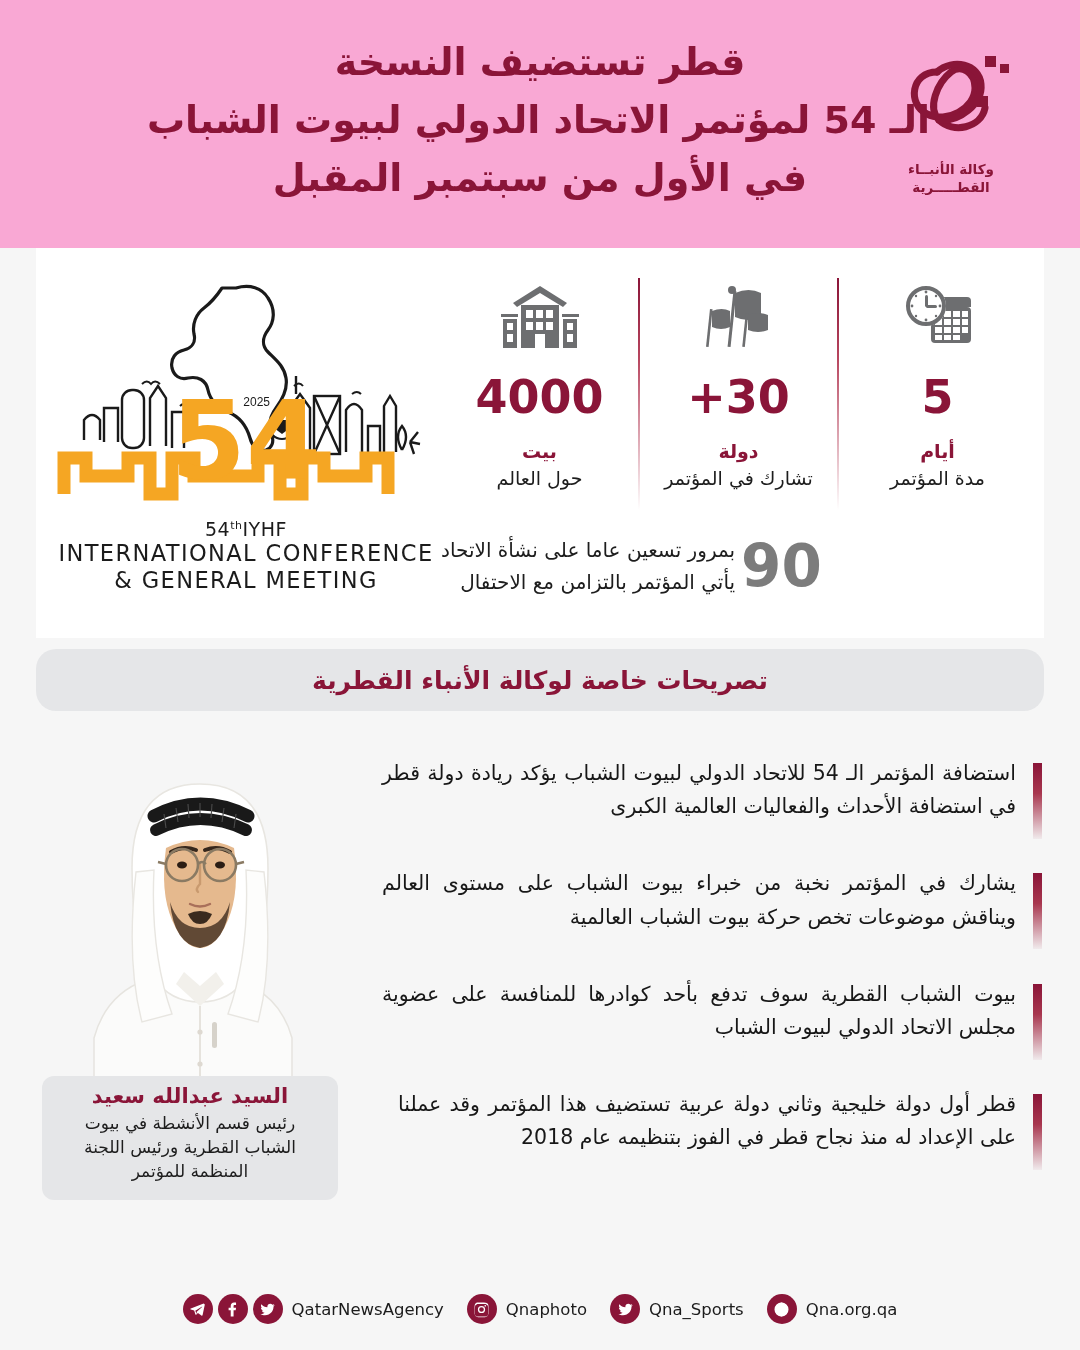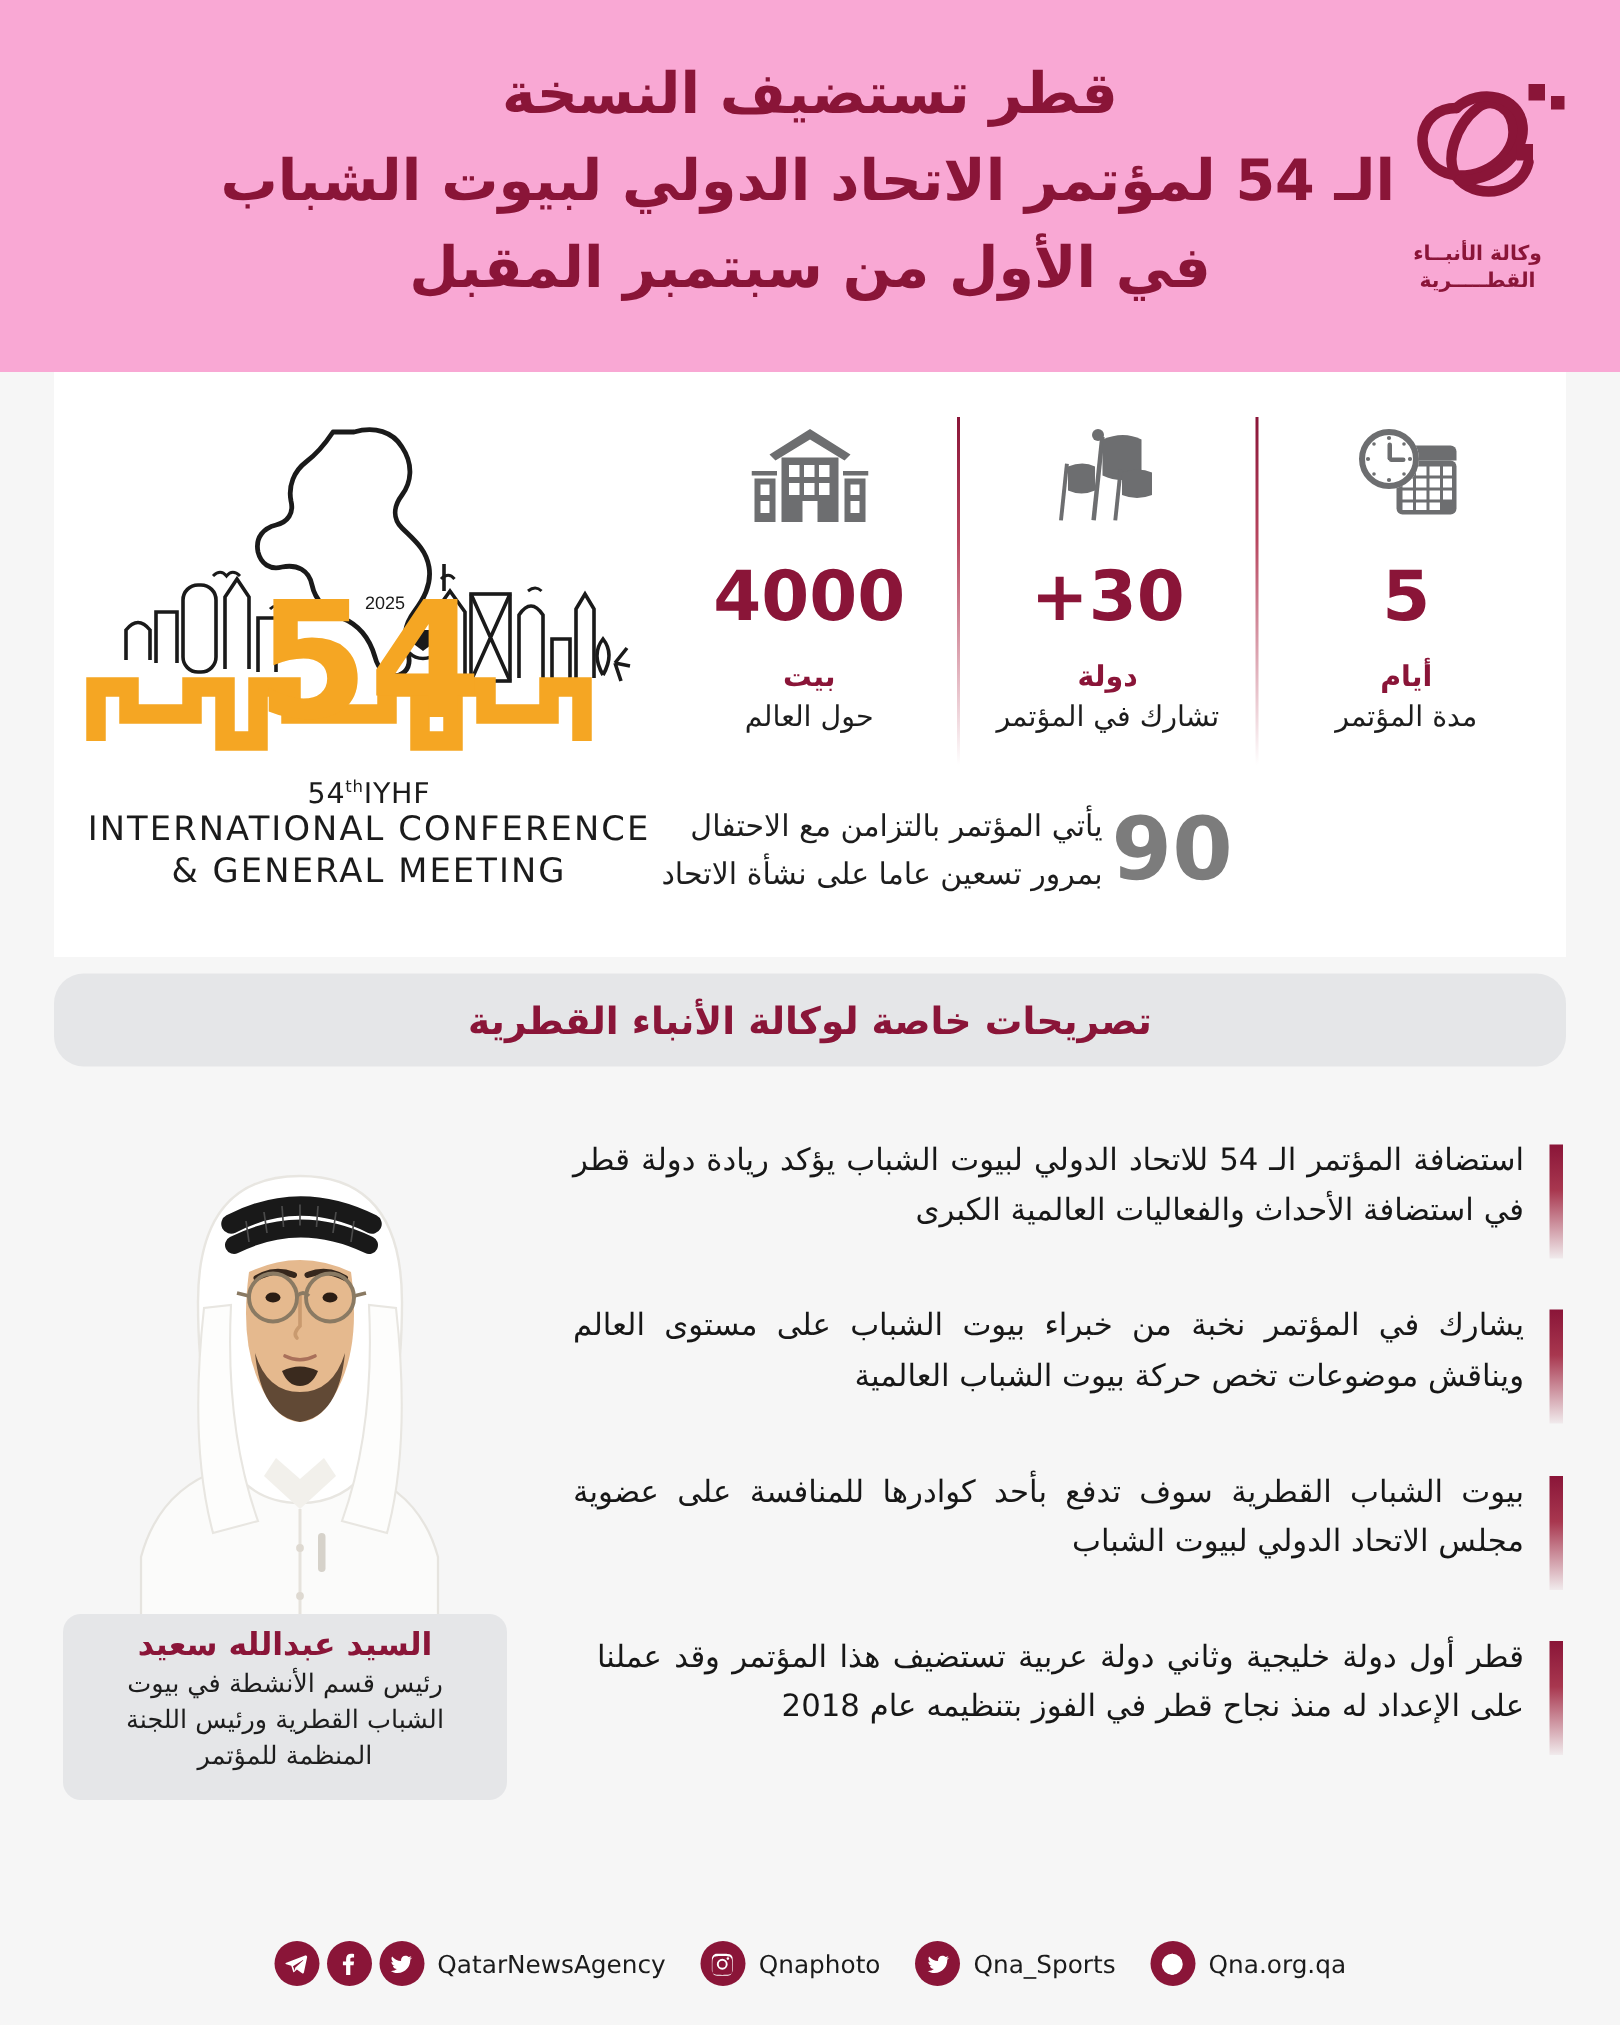--- a/index.html
+++ b/index.html
@@ -24,21 +24,21 @@
   }
   .title-line {
     color:#8a1538;
     font-weight:bold;
     font-size:38px;
     line-height:1.52;
     letter-spacing:0px;
     white-space:nowrap;
   }
   .qna-logo {
-    position:absolute; left:915px; top:38px; width:140px; height:160px;
+    position:absolute; left:881px; top:38px; width:140px; height:160px;
   }
   .qna-logo svg { width:140px; height:120px; display:block; }
   .qna-logo-text {
     text-align:center; color:#8a1538; font-size:13.5px; font-weight:bold;
     line-height:1.35; margin-top:2px; direction:rtl; letter-spacing:1px;
   }
 
   
   .card {
     position:absolute; left:36px; top:248px; width:1008px; height:390px;
@@ -324,22 +324,22 @@
         </div>
         <div class="num">5</div>
         <div class="unit">أيام</div>
         <div class="desc">مدة المؤتمر</div>
       </div>
 
     </div>
 
     <div class="row90">
       <div class="txt">
+        <div>بمرور تسعين عاما على نشأة الاتحاد</div>
         <div>يأتي المؤتمر بالتزامن مع الاحتفال</div>
-        <div>بمرور تسعين عاما على نشأة الاتحاد</div>
       </div>
       <div class="n90">90</div>
     </div>
 
   </div>
 
   <div class="banner">
     <span>تصريحات خاصة لوكالة الأنباء القطرية</span>
   </div>
 

